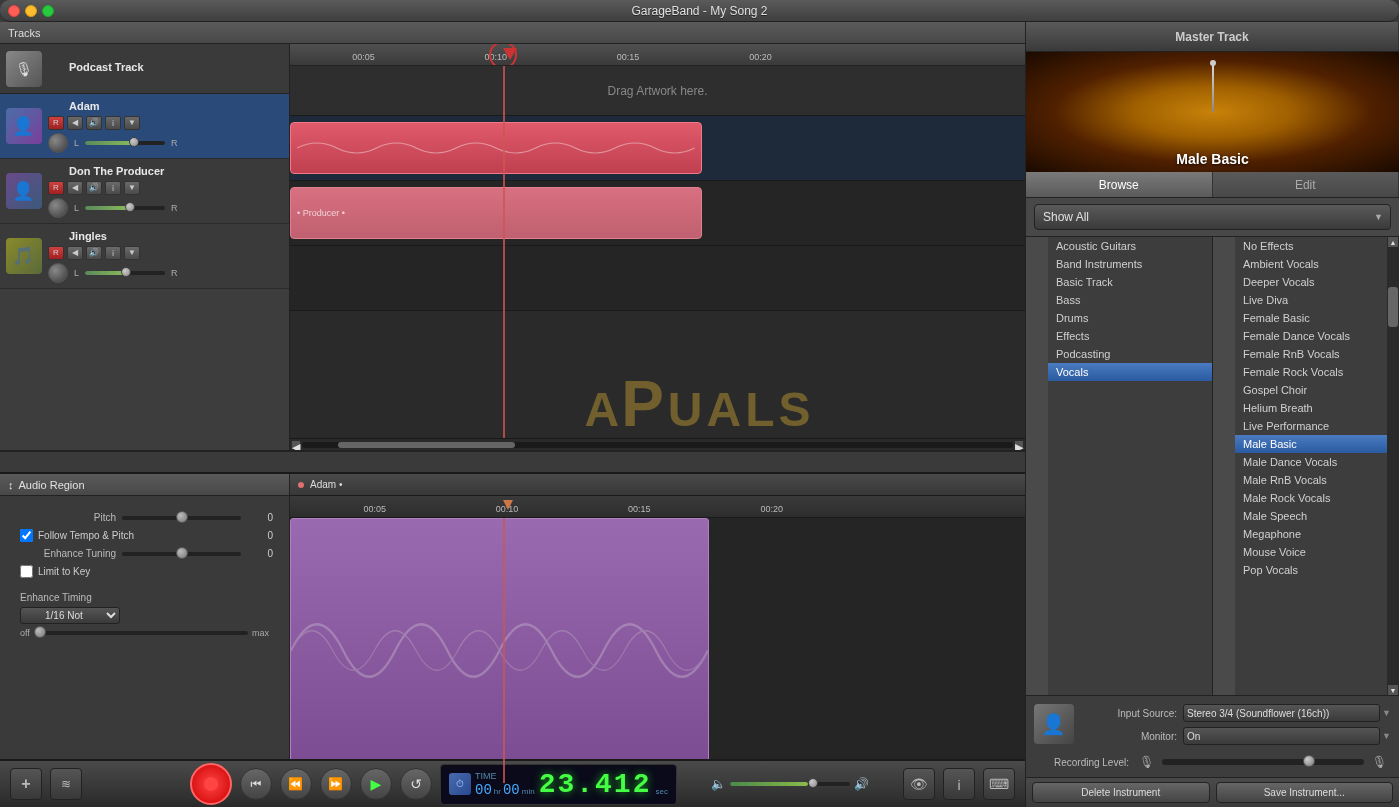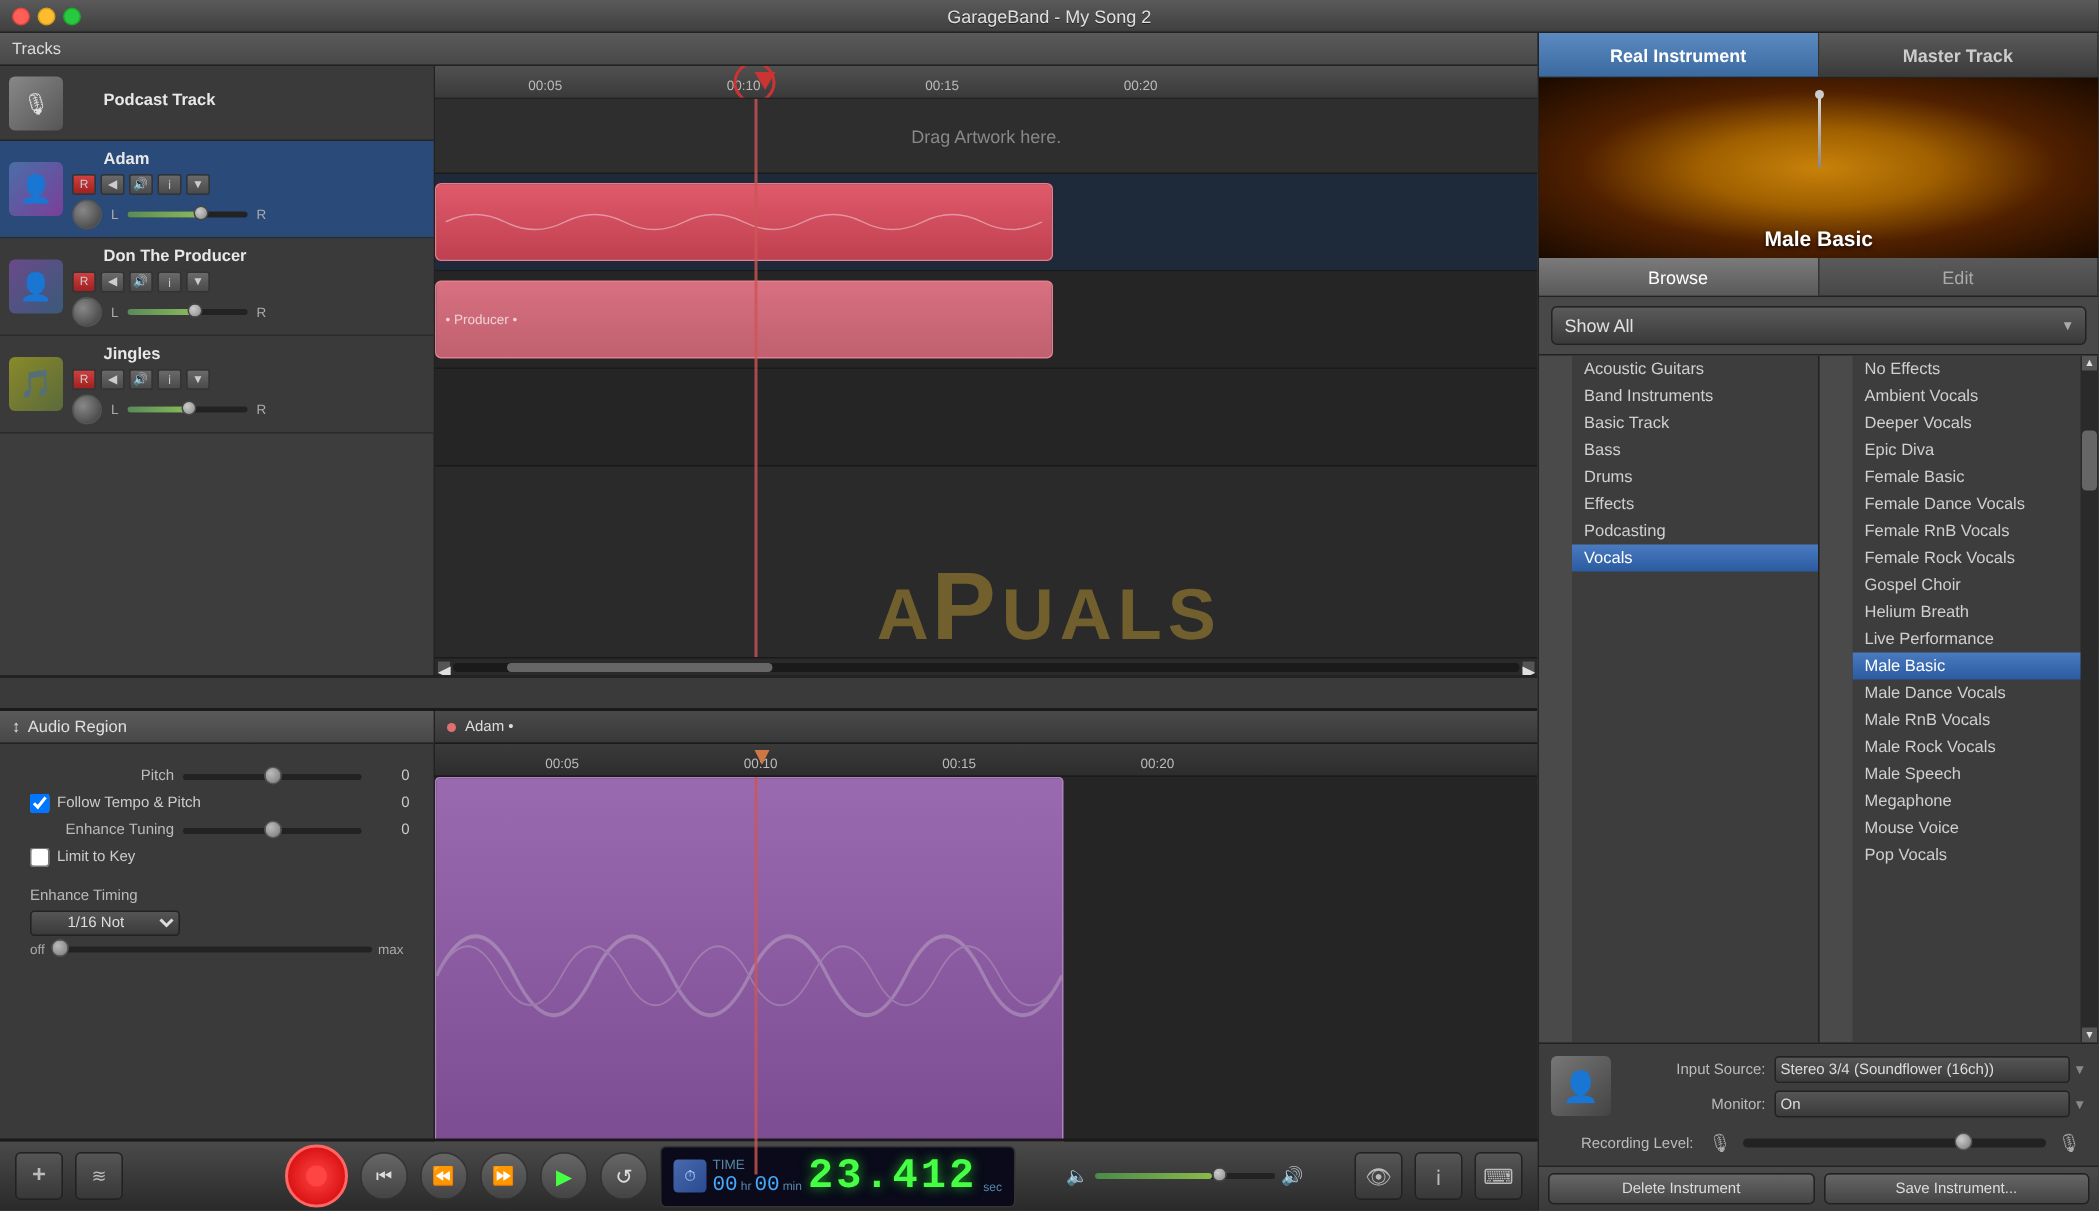--- a/index.html
+++ b/index.html
@@ -16,20 +16,21 @@
 
     
     #title-bar {
       height: 22px;
       background: linear-gradient(to bottom, #5a5a5a, #3f3f3f);
       display: flex;
       align-items: center;
       justify-content: center;
       border-bottom: 1px solid #222;
       position: relative;
+      border-radius: 10px;
     }
     #title-bar .traffic-lights {
       position: absolute;
       left: 8px;
       display: flex;
       gap: 5px;
     }
     .traffic-light {
       width: 12px; height: 12px;
       border-radius: 50%;
@@ -1058,23 +1059,20 @@
       <div class="bottom-tool" style="margin-left:auto;">👁</div>
       <div class="bottom-tool">ℹ</div>
       <div class="bottom-tool">⌨</div>
     </div>
 
   </div>
 
   <div id="right-panel">
 
     <div id="right-panel-header">
-      <div class="rp-tab active">
-        <span>Real Instrument</span>
-      </div>
       <div class="rp-tab inactive">
         <span>Master Track</span>
       </div>
     </div>
 
     <div id="instrument-visual">
       <div class="mic-line"></div>
       <div class="mic-head"></div>
       <span id="instrument-name">Male Basic</span>
     </div>
@@ -1110,21 +1108,21 @@
         <div class="browse-item">Drums</div>
         <div class="browse-item">Effects</div>
         <div class="browse-item">Podcasting</div>
         <div class="browse-item selected">Vocals</div>
       </div>
 
       <div class="browse-column" style="flex:1;overflow-y:auto;background:#3d3d3d;position:relative;">
         <div class="browse-item">No Effects</div>
         <div class="browse-item">Ambient Vocals</div>
         <div class="browse-item">Deeper Vocals</div>
-        <div class="browse-item">Epic Diva</div>
+        <div class="browse-item">Live Diva</div>
         <div class="browse-item">Female Basic</div>
         <div class="browse-item">Female Dance Vocals</div>
         <div class="browse-item">Female RnB Vocals</div>
         <div class="browse-item">Female Rock Vocals</div>
         <div class="browse-item">Gospel Choir</div>
         <div class="browse-item">Helium Breath</div>
         <div class="browse-item">Live Performance</div>
         <div class="browse-item selected">Male Basic</div>
         <div class="browse-item">Male Dance Vocals</div>
         <div class="browse-item">Male RnB Vocals</div>

